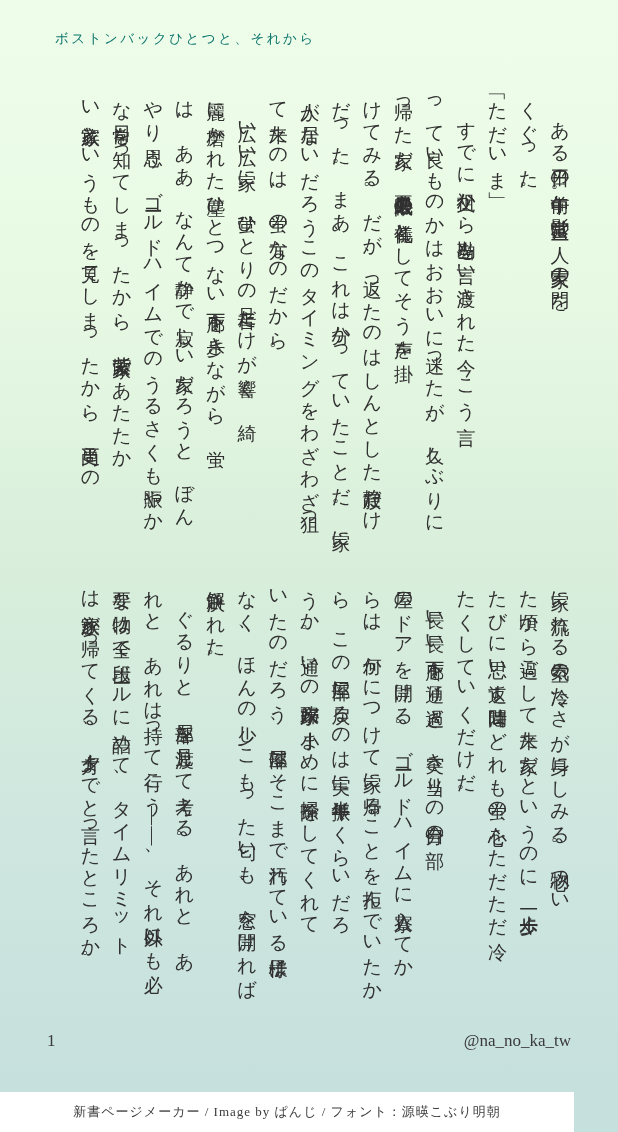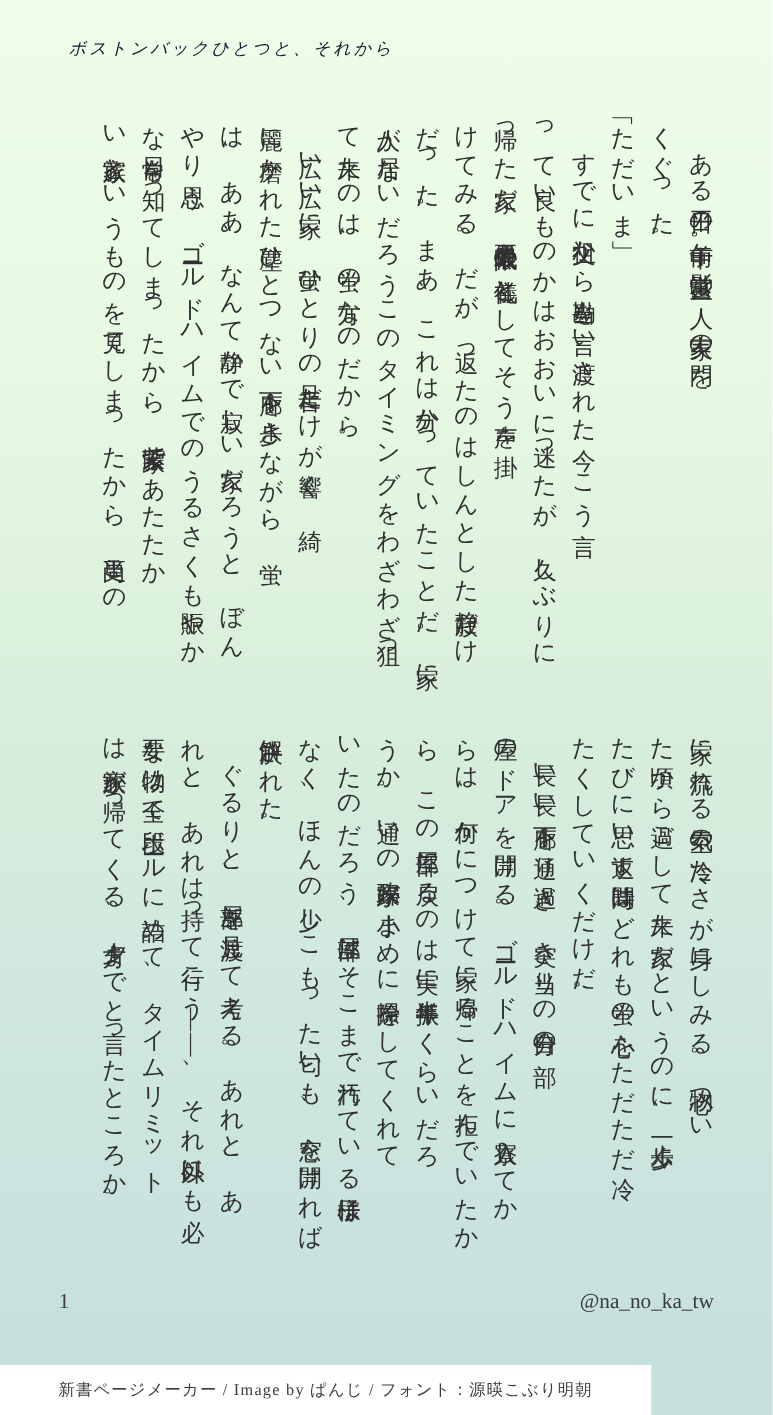--- a/index.html
+++ b/index.html
@@ -15,22 +15,21 @@
       var(--bg-middle, #d9efdb) 49%,
       #cfe7df 71%,
       var(--bg-bottom, #c6e0dd) 96%);
   }
   .page-title {
     position: absolute;
     left: 55px;
     top: 30px;
     font-size: 13.5px;
     letter-spacing: 2.5px;
-    color: #0f172a;
-    font-style: italic;
+    color: #0f766e;
   }
   .vblock {
     position: absolute;
     right: 42px;
     writing-mode: vertical-rl;
     text-orientation: mixed;
     font-size: 19px;
     letter-spacing: 1.2px;
     color: #303030;
   }
@@ -48,21 +47,21 @@
     display: flex;
     justify-content: space-between;
     align-items: baseline;
     font-size: 17px;
     color: #3a3a3a;
   }
   .footer-bar {
     position: absolute;
     left: 0;
     bottom: 0;
-    width: 521px;
+    width: 574px;
     height: 40px;
     background: var(--footer-bar, #ffffff);
     display: flex;
     align-items: center;
     justify-content: center;
   }
   .footer-credit {
     font-size: 13px;
     letter-spacing: 1px;
     color: #3c3c3c;

